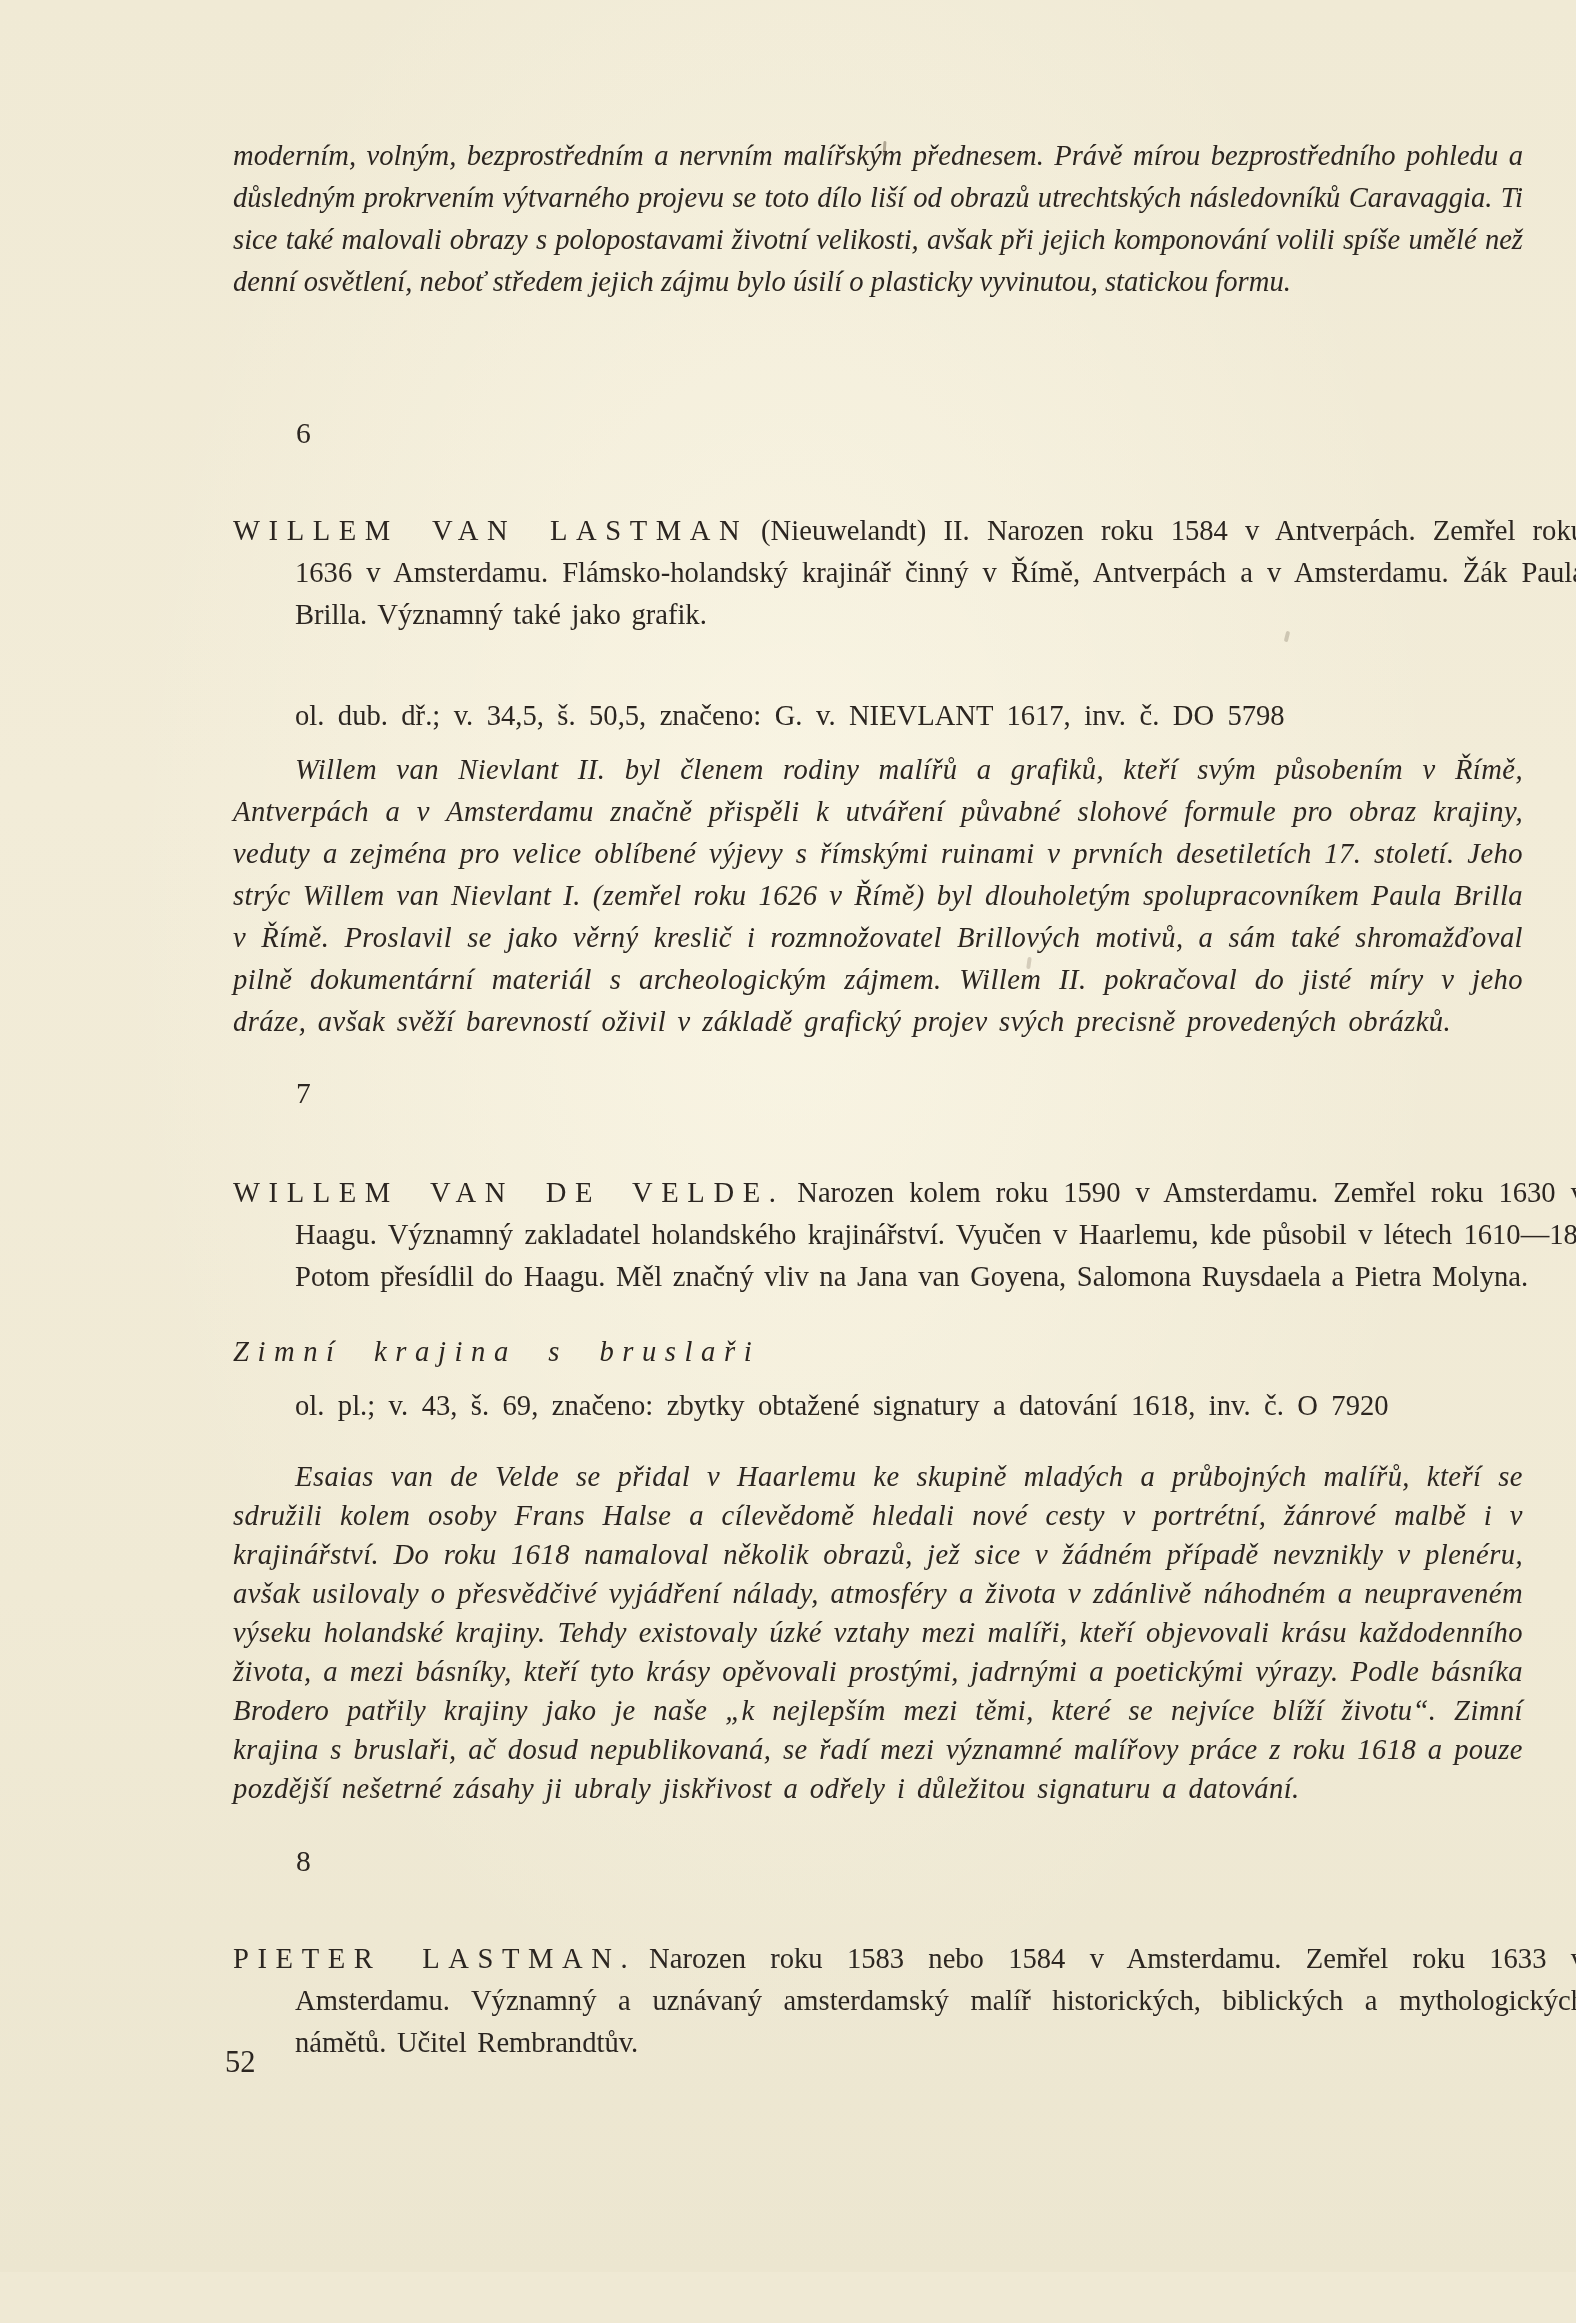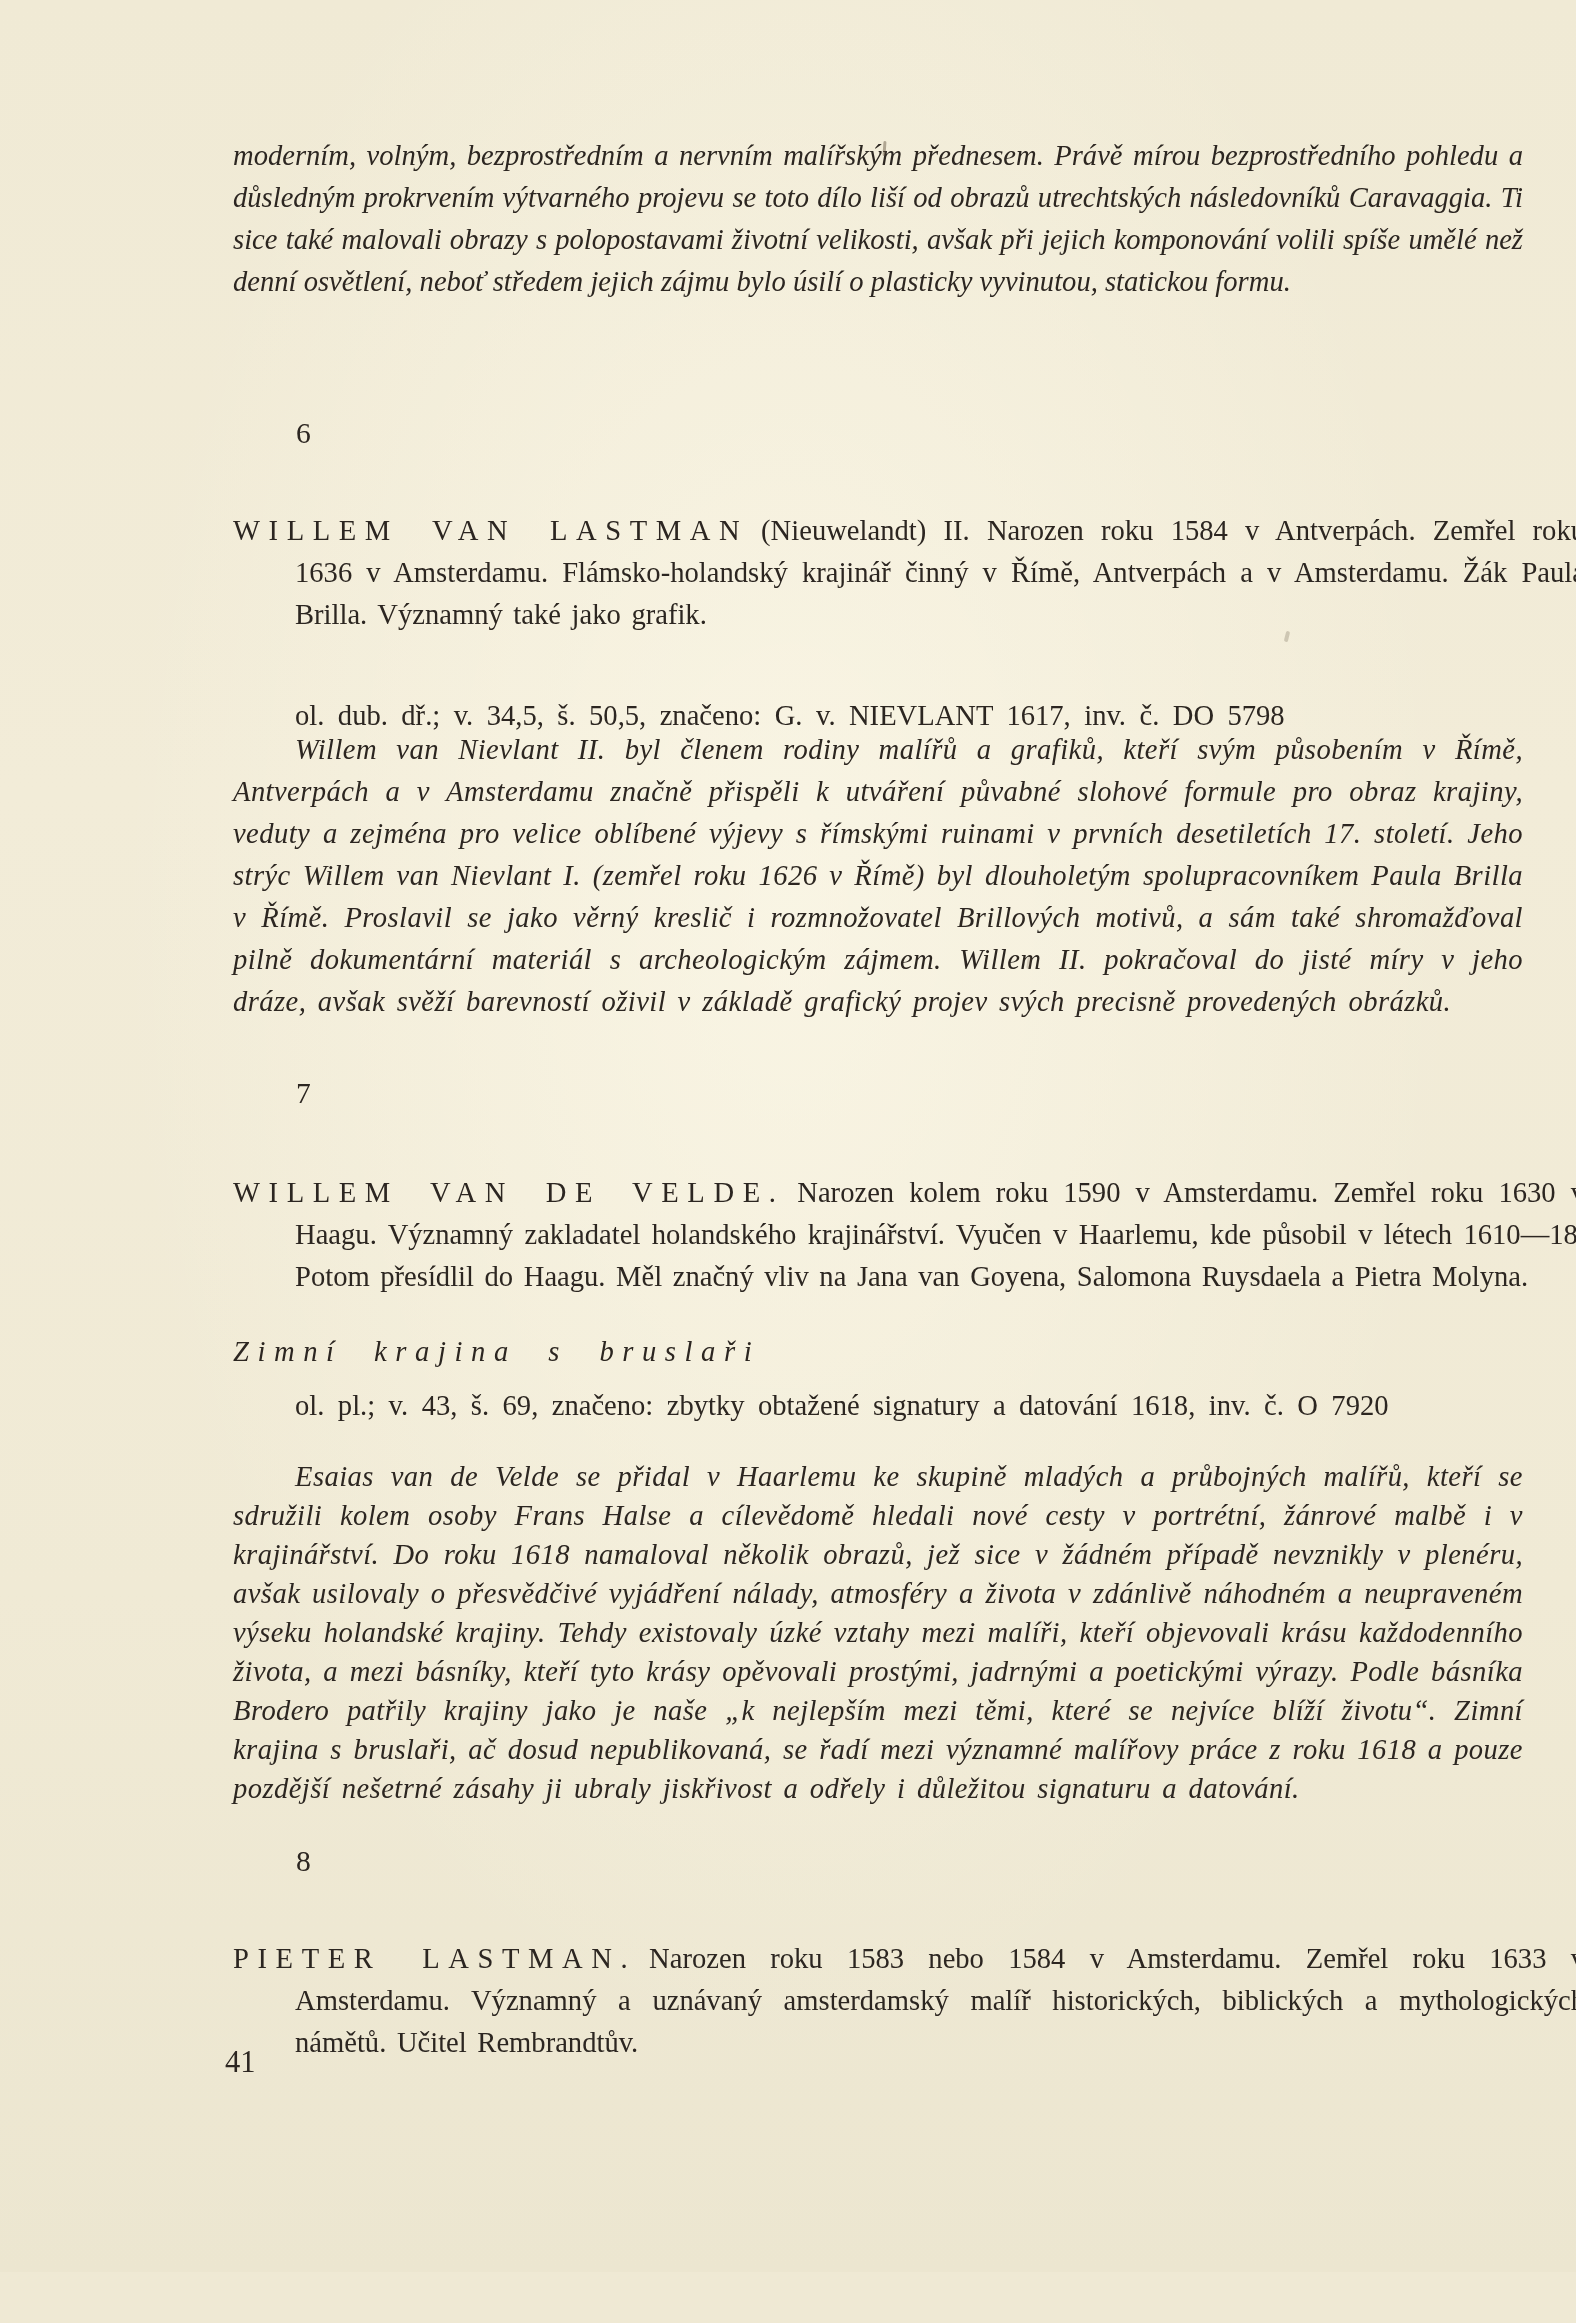--- a/index.html
+++ b/index.html
@@ -86,21 +86,21 @@
   .artifact.a1 { left: 883px; top: 141px; width: 3px;  height: 14.8px; transform: rotate(4deg); }
   .artifact.a2 { left: 1285px; top: 631px; width: 3.9px; height: 10.8px; transform: rotate(14deg); opacity: .55; }
   .artifact.a3 { left: 1027px; top: 957px; width: 3.9px; height: 11.8px; transform: rotate(8deg); opacity: .5; }
 
   
   .pos-intro       { top: 106px; }
   .pos-num6        { top: 414px; }
   .pos-head6       { top: 481px; }
   .pos-title6      { top: 612px; }
   .pos-details6    { top: 666px; }
-  .pos-anno6       { top: 700px; }
+  .pos-anno6       { top: 720px; }
   .pos-num7        { top: 1074px; }
   .pos-head7       { top: 1143px; }
   .pos-title7      { top: 1302px; }
   .pos-details7    { top: 1356px; }
   .pos-anno7       { top: 1428px; line-height: 39px; }
   .pos-num8        { top: 1842px; }
   .pos-head8       { top: 1909px; }
 </style>
 </head>
 <body>
@@ -131,20 +131,20 @@
   <p class="block details pos-details7">ol. pl.; v. 43, š. 69, značeno: zbytky obtažené signatury a datování 1618, inv. č. O 7920</p>
 
   <p class="block annotation pos-anno7">Esaias van de Velde se přidal v Haarlemu ke skupině mladých a průbojných malířů, kteří se sdružili kolem osoby Frans Halse a cílevědomě hledali nové cesty v portrétní, žánrové malbě i v krajinářství. Do roku 1618 namaloval několik obrazů, jež sice v žádném případě nevznikly v plenéru, avšak usilovaly o přesvědčivé vyjádření nálady, atmosféry a života v zdánlivě náhodném a neupraveném výseku holandské krajiny. Tehdy existovaly úzké vztahy mezi malíři, kteří objevovali krásu každodenního života, a mezi básníky, kteří tyto krásy opěvovali prostými, jadrnými a poetickými výrazy. Podle básníka Brodero patřily krajiny jako je naše „k nejlepším mezi těmi, které se nejvíce blíží životu“. Zimní krajina s bruslaři, ač dosud nepublikovaná, se řadí mezi významné malířovy práce z roku 1618 a pouze pozdější nešetrné zásahy ji ubraly jiskřivost a odřely i důležitou signaturu a datování.</p>
 
   <div class="section-number pos-num8">8</div>
 
   <p class="block entry-heading pos-head8">
     <span class="artist-name">PIETER LASTMAN.</span><span>Narozen roku 1583 nebo 1584 v Amsterdamu. Zemřel roku 1633 v Amsterdamu. Významný a uznávaný amsterdamský malíř historických, biblických a mythologických námětů. Učitel Rembrandtův.</span>
   </p>
 
-  <div class="page-number">41</div>
+  <div class="page-number">52</div>
 
   <div class="artifact a1"></div>
   <div class="artifact a2"></div>
   <div class="artifact a3"></div>
 
 </div>
 
 
 </body></html>

